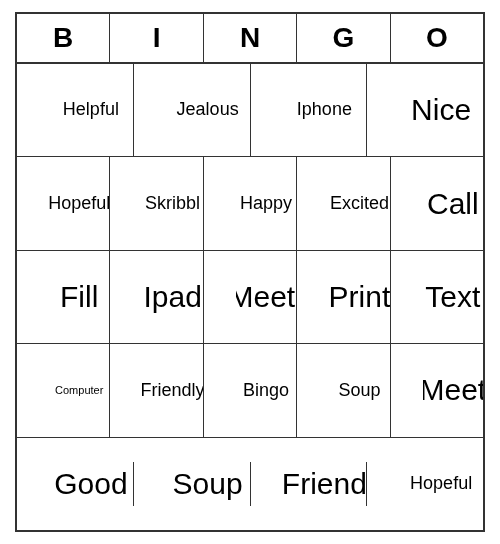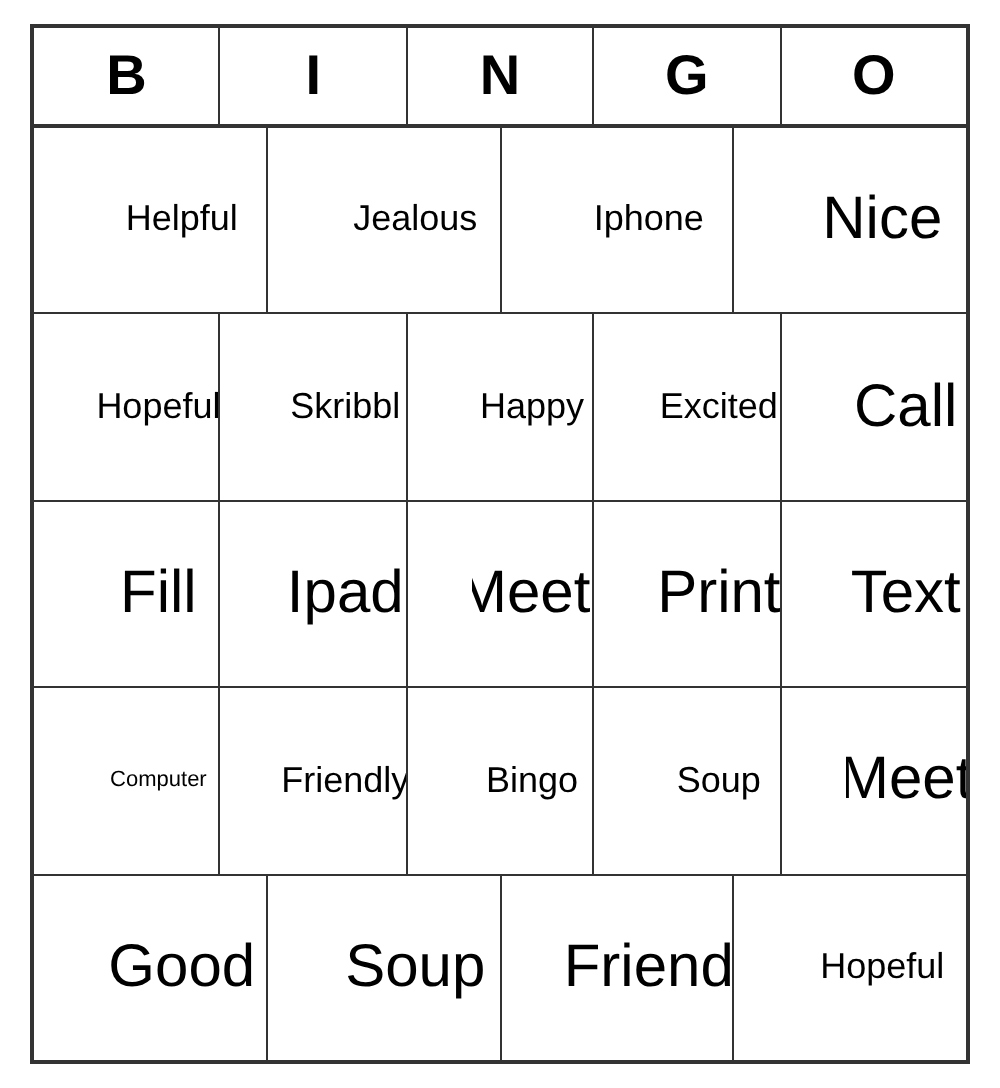--- a/index.html
+++ b/index.html
@@ -56,20 +56,21 @@
 
     .bingo-row {
       display: flex;
       flex-direction: row;
       flex: 1;
       border-bottom: 1px solid #333;
     }
 
     .bingo-row:last-child {
       border-bottom: none;
+      align-items: center;
     }
 
     .bingo-cell {
       flex: 1;
       display: flex;
       align-items: center;
       justify-content: center;
       text-align: center;
       border-right: 1px solid #333;
       padding: 4px;

